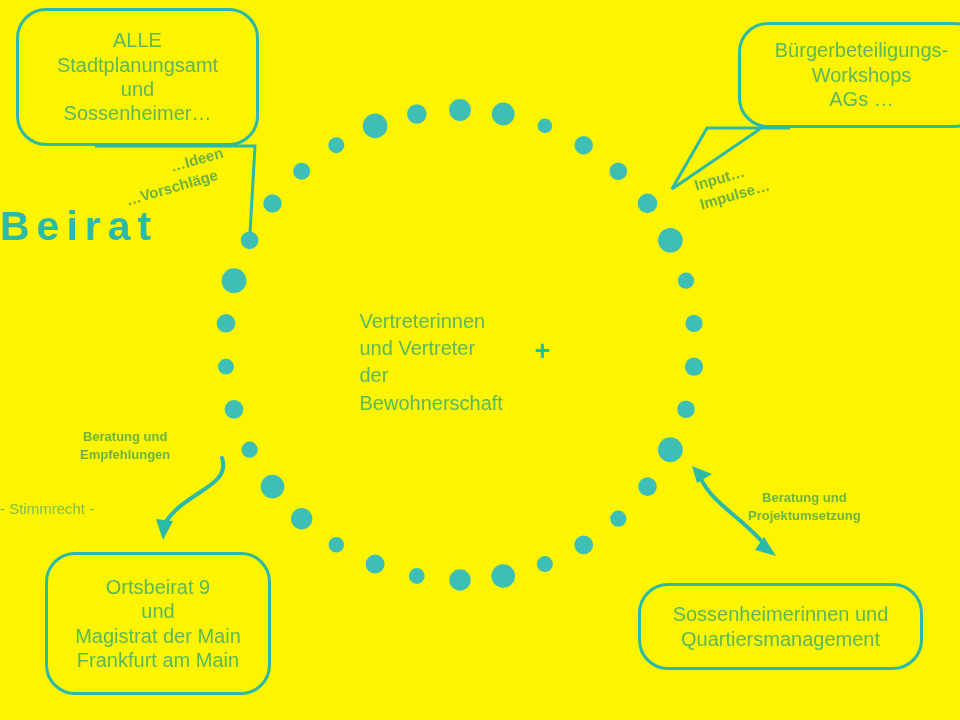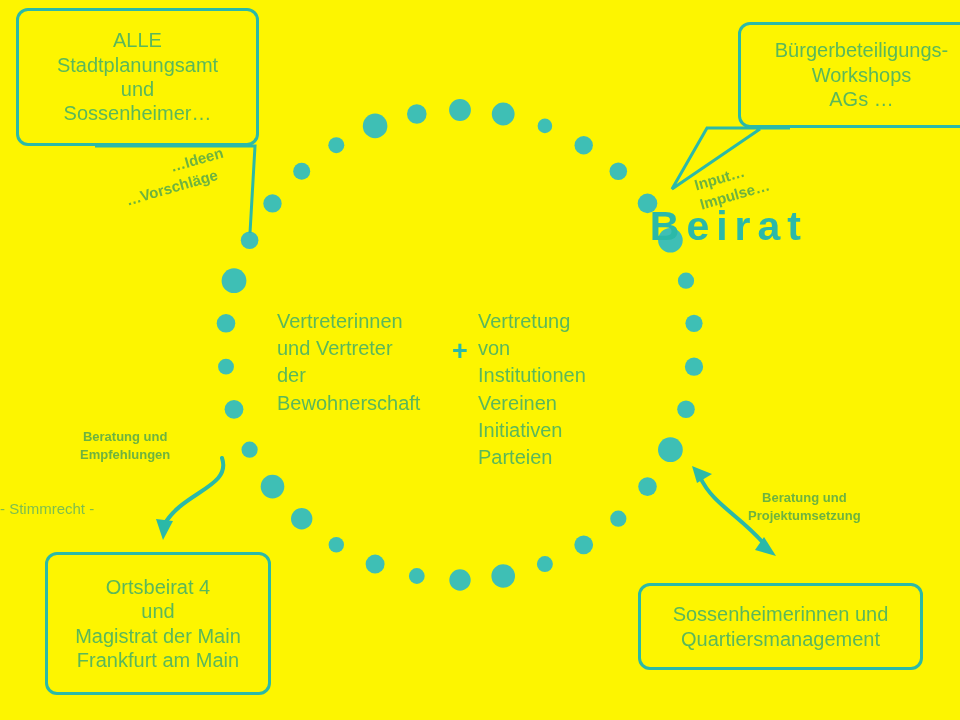--- a/index.html
+++ b/index.html
@@ -24,21 +24,21 @@
     position: absolute;
     left: 0; top: 0;
     width: 960px;
     height: 720px;
     pointer-events: none;
   }
   .callout-box {
     position: absolute;
     box-sizing: border-box;
     border: 3px solid #2BB9A8;
-    border-radius: 12px;
+    border-radius: 30px;
     color: #5BB85A;
     display: flex;
     align-items: center;
     justify-content: center;
     text-align: center;
     line-height: 1.22;
     background: transparent;
   }
   .callout-box .lines {
     width: 100%;
@@ -91,21 +91,21 @@
   #label-beratung-empfehlungen {
     left: 80px; top: 428px;
   }
   #label-beratung-projekt {
     left: 748px; top: 489px;
   }
   #title-beirat {
     position: absolute;
     left: 0; top: 203px;
     width: 808px;
-    text-align: right;
+    text-align: left;
     color: #2BB9A8;
     font-size: 41px;
     font-weight: bold;
     letter-spacing: 7px;
   }
   #center-columns {
     position: absolute;
     left: 265px;
     top: 308px;
     width: 390px;
@@ -223,40 +223,32 @@
   <div id="title-beirat">Beirat</div>
 
   <div id="center-columns">
     <div class="center-col">
       <div>Vertreterinnen</div>
       <div>und Vertreter</div>
       <div>der</div>
       <div>Bewohnerschaft</div>
     </div>
     <div id="plus-sign">+</div>
-    <div class="center-col">
-      <div>Vertretung</div>
-      <div>von</div>
-      <div>Institutionen</div>
-      <div>Vereinen</div>
-      <div>Initiativen</div>
-      <div>Parteien</div>
-    </div>
   </div>
 
   <div id="stimmrecht">- Stimmrecht -</div>
 
   <div class="arrow-label" id="label-beratung-empfehlungen">
     <div>Beratung und</div>
     <div>Empfehlungen</div>
   </div>
 
   <div class="callout-box" id="box-bottom-left">
     <div class="lines">
-      <div>Ortsbeirat 4</div>
+      <div>Ortsbeirat 9</div>
       <div>und</div>
       <div>Magistrat der Main</div>
       <div>Frankfurt am Main</div>
     </div>
   </div>
 
   <div class="arrow-label" id="label-beratung-projekt">
     <div>Beratung und</div>
     <div>Projektumsetzung</div>
   </div>

